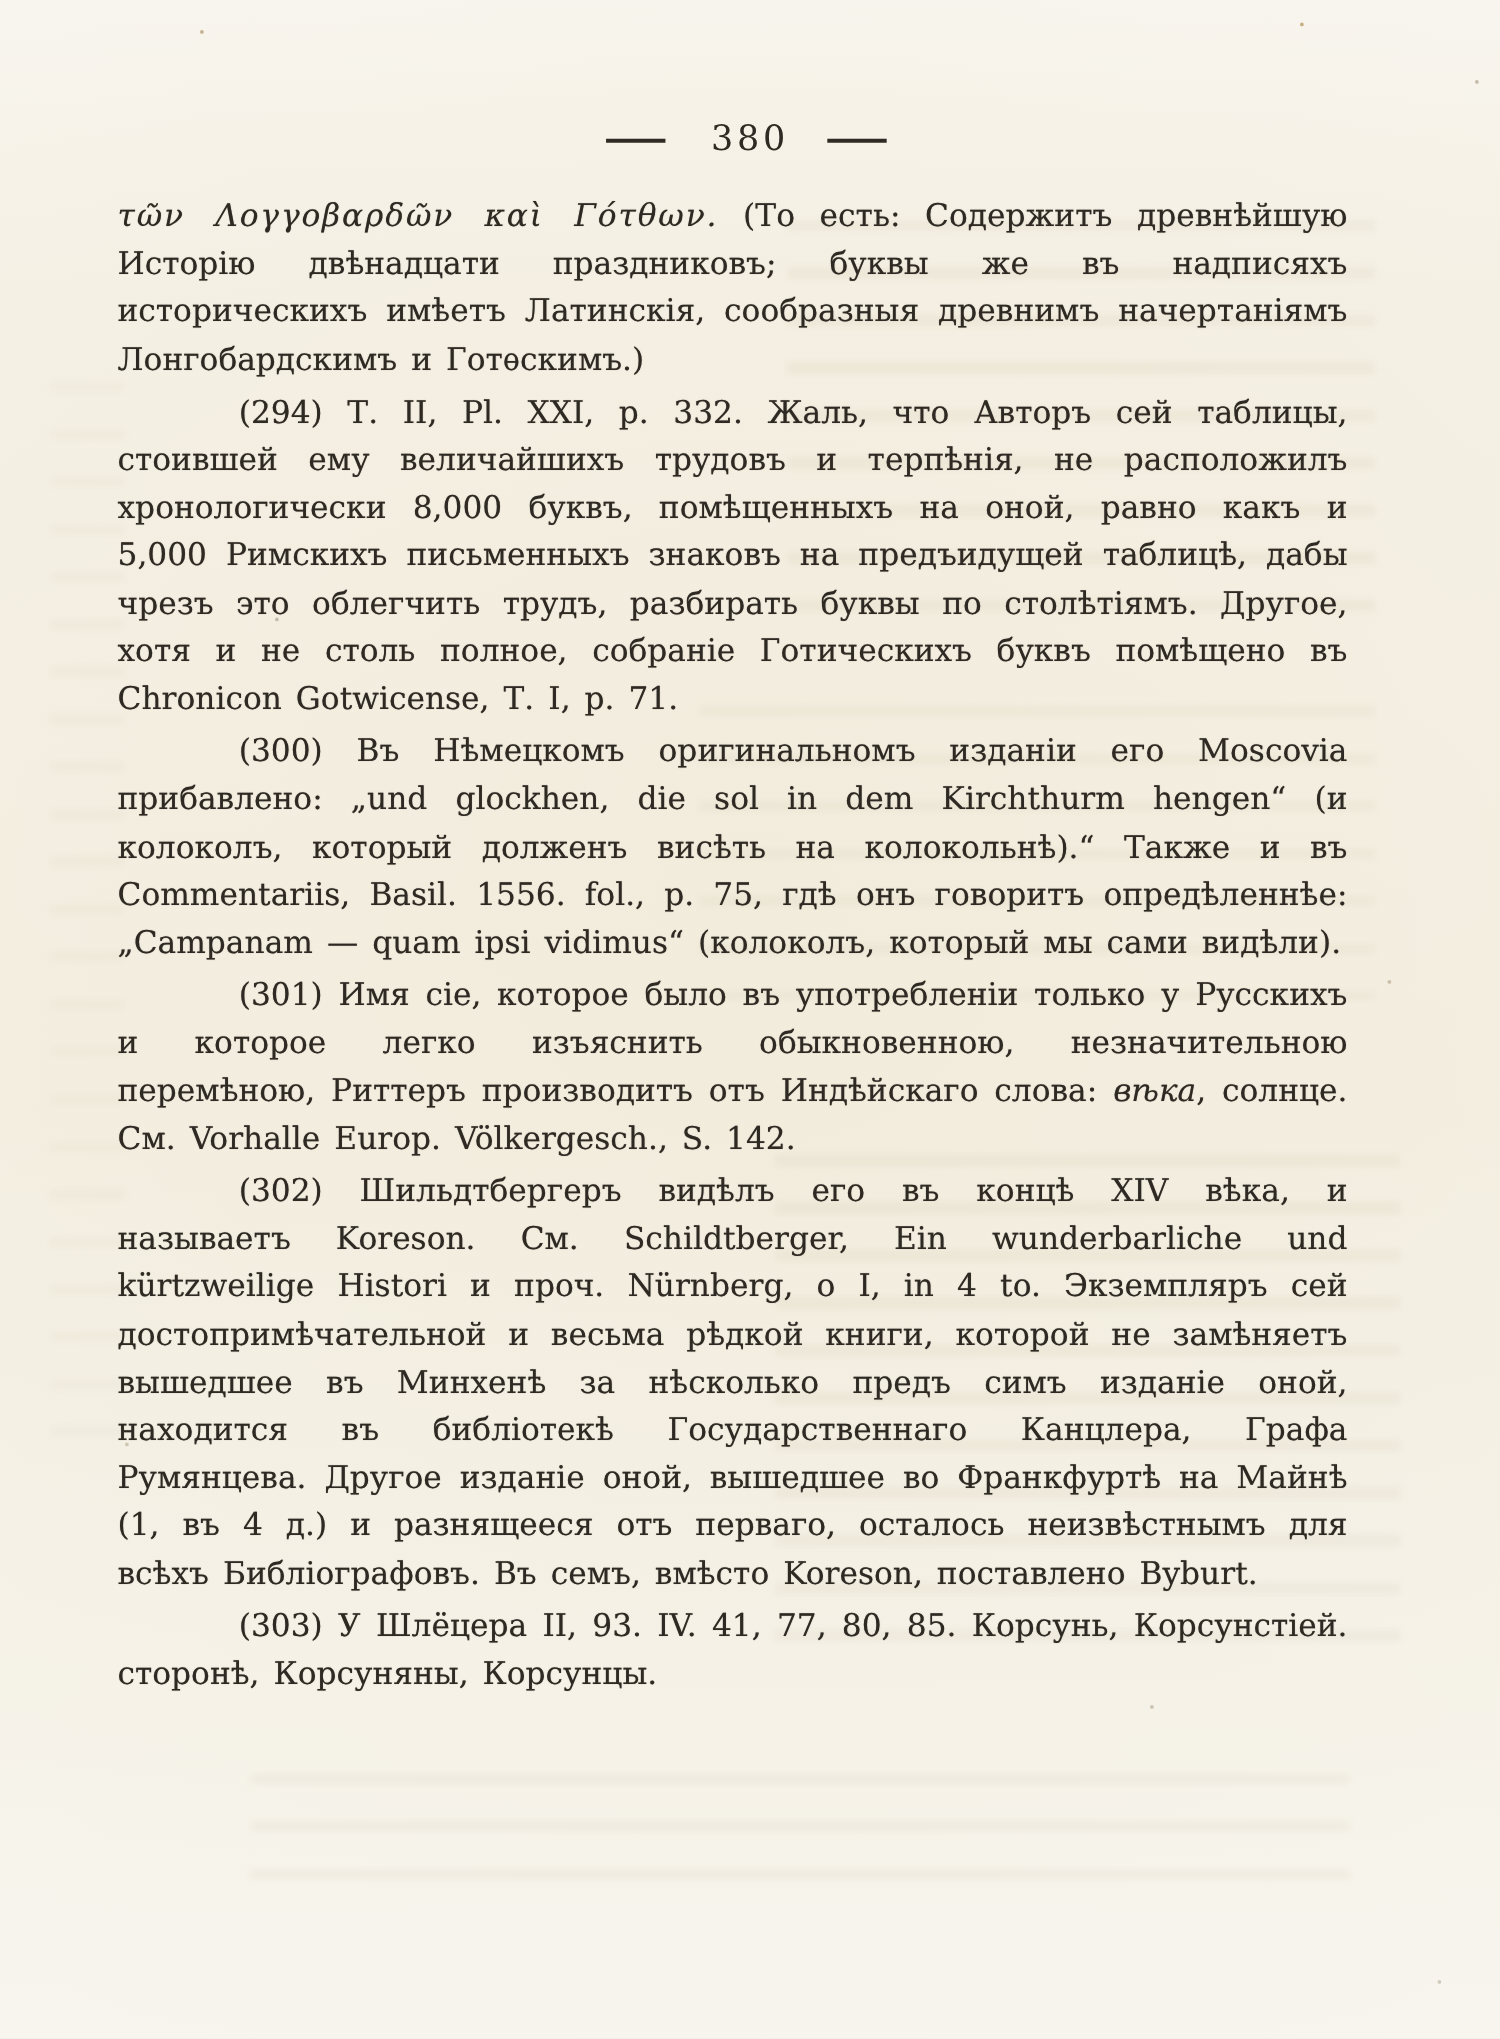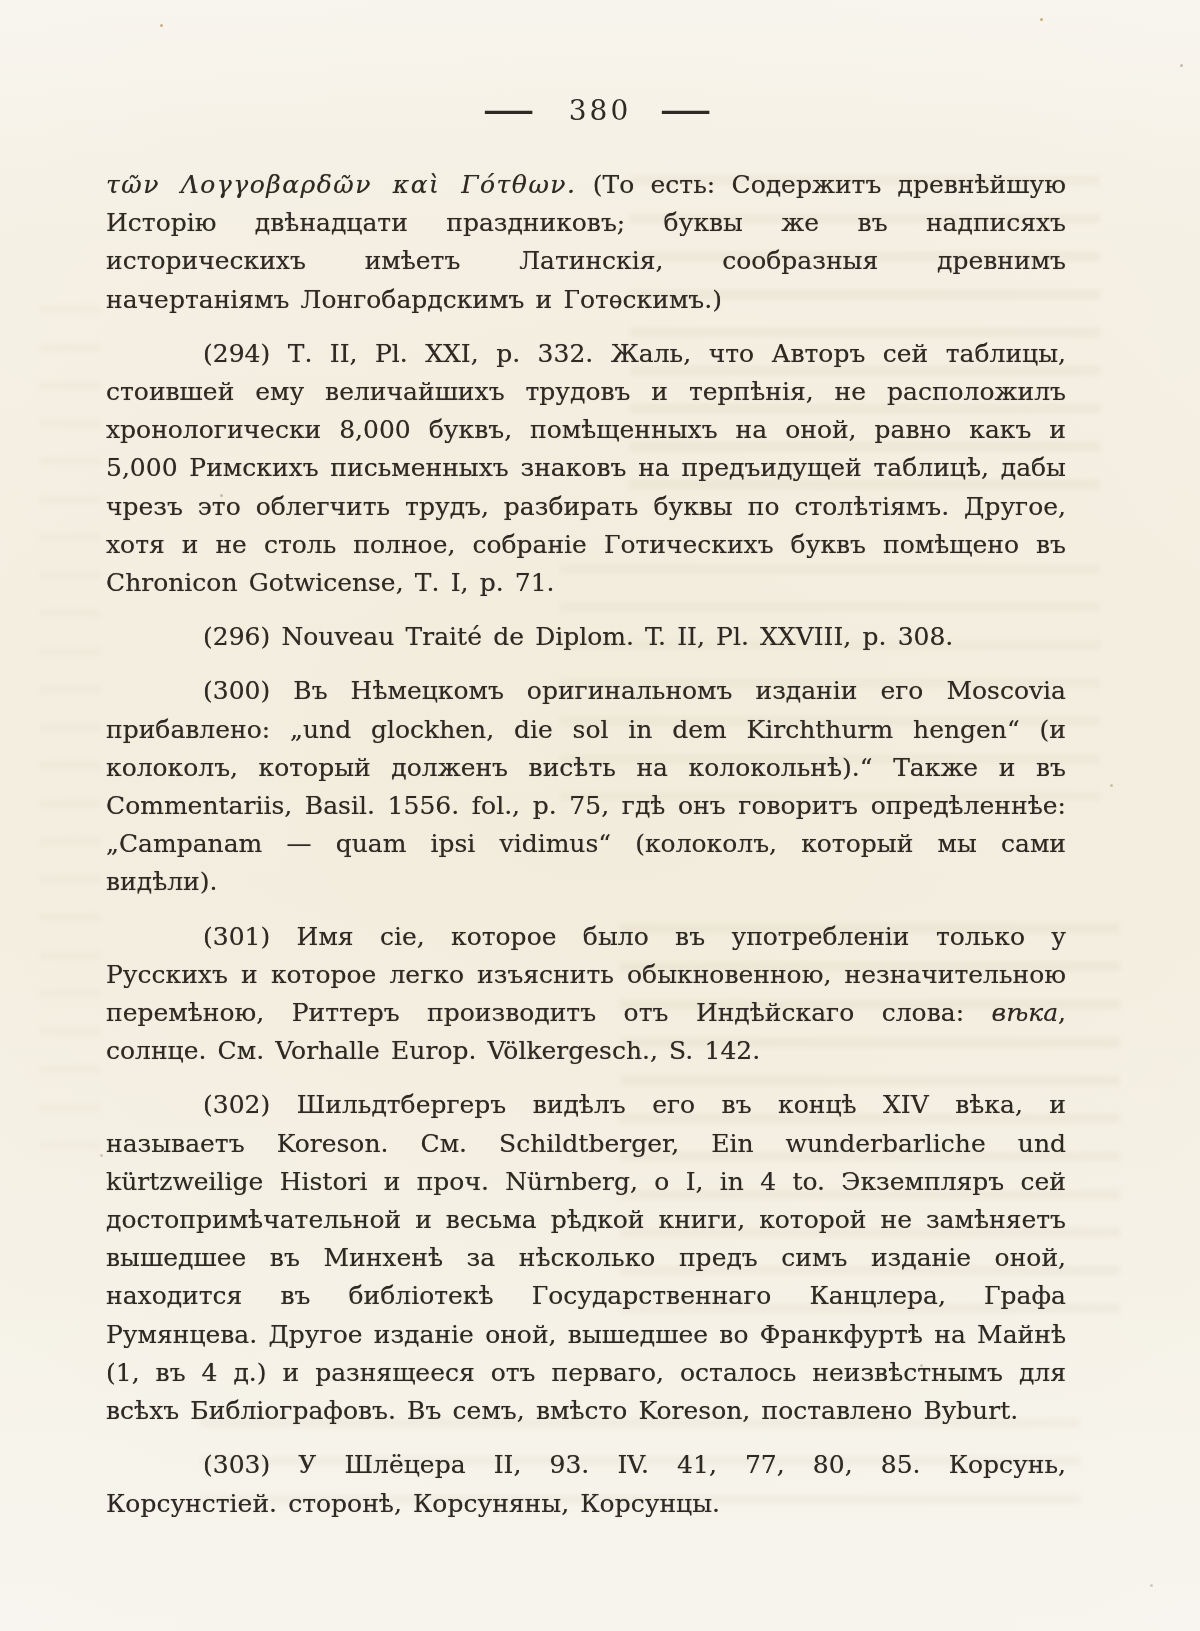--- a/index.html
+++ b/index.html
@@ -44,21 +44,21 @@
     font-size:28px; color:#2f2b24; letter-spacing:3px;
   }
   .pagenum .dash { transform:scaleX(1.9); display:inline-block; font-weight:bold; }
   .bodytext {
     position:absolute; top:150px; left:90px; width:992px;
     font-size:25px; line-height:38.2px;
     text-align:justify; text-justify:inter-word;
     word-spacing:0.13em;
     text-shadow:0 0 0.7px rgba(46,42,35,.55);
   }
-  .bodytext p { margin:16px; text-indent:97px; }
+  .bodytext p { margin:4px; text-indent:97px; }
   .bodytext p.noindent { text-indent:0; }
   .greek { font-style:italic; letter-spacing:1.5px; word-spacing:0.25em; }
   .ital { font-style:italic; }
 </style>
 </head>
 <body>
 
 <div class="page">
 
   <div class="ghost ghost-a"></div>
@@ -70,20 +70,19 @@
 
   <div class="pagenum">
     <span class="dash">—</span>
     <span>380</span>
     <span class="dash">—</span>
   </div>
 
   <div class="bodytext">
     <p class="noindent"><span class="greek">τῶν Λογγοβαρδῶν καὶ Γότθων.</span><span> (То есть: Содержитъ древнѣйшую Исторію двѣнадцати праздниковъ; буквы же въ надписяхъ историческихъ имѣетъ Латинскія, сообразныя древнимъ начертаніямъ Лонгобардскимъ и Готѳскимъ.)</span></p>
     <p>(294) Т. II, Pl. XXI, p. 332. Жаль, что Авторъ сей таблицы, стоившей ему величайшихъ трудовъ и терпѣнія, не расположилъ хронологически 8,000 буквъ, помѣщенныхъ на оной, равно какъ и 5,000 Римскихъ письменныхъ знаковъ на предъидущей таблицѣ, дабы чрезъ это облегчить трудъ, разбирать буквы по столѣтіямъ. Другое, хотя и не столь полное, собраніе Готическихъ буквъ помѣщено въ Chronicon Gotwicense, Т. I, p. 71.</p>
-    <p>(296) Nouveau Traité de Diplom. T. II, Pl. XXVIII, p. 308.</p>
     <p>(300) Въ Нѣмецкомъ оригинальномъ изданіи его Moscovia прибавлено: „und glockhen, die sol in dem Kirchthurm hengen“ (и колоколъ, который долженъ висѣть на колокольнѣ).“ Также и въ Commentariis, Basil. 1556. fol., p. 75, гдѣ онъ говоритъ опредѣленнѣе: „Campanam — quam ipsi vidimus“ (колоколъ, который мы сами видѣли).</p>
     <p><span>(301) Имя сіе, которое было въ употребленіи только у Русскихъ и которое легко изъяснить обыкновенною, незначительною перемѣною, Риттеръ производитъ отъ Индѣйскаго слова: </span><span class="ital">вѣка</span><span>, солнце. См. Vorhalle Europ. Völkergesch., S. 142.</span></p>
     <p>(302) Шильдтбергеръ видѣлъ его въ концѣ XIV вѣка, и называетъ Koreson. См. Schildtberger, Ein wunderbarliche und kürtzweilige Histori и проч. Nürnberg, o I, in 4 to. Экземпляръ сей достопримѣчательной и весьма рѣдкой книги, которой не замѣняетъ вышедшее въ Минхенѣ за нѣсколько предъ симъ изданіе оной, находится въ библіотекѣ Государственнаго Канцлера, Графа Румянцева. Другое изданіе оной, вышедшее во Франкфуртѣ на Майнѣ (1, въ 4 д.) и разнящееся отъ перваго, осталось неизвѣстнымъ для всѣхъ Библіографовъ. Въ семъ, вмѣсто Koreson, поставлено Byburt.</p>
     <p>(303) У Шлёцера II, 93. IV. 41, 77, 80, 85. Корсунь, Корсунстіей. сторонѣ, Корсуняны, Корсунцы.</p>
   </div>
 
 </div>
 
 </body></html>

